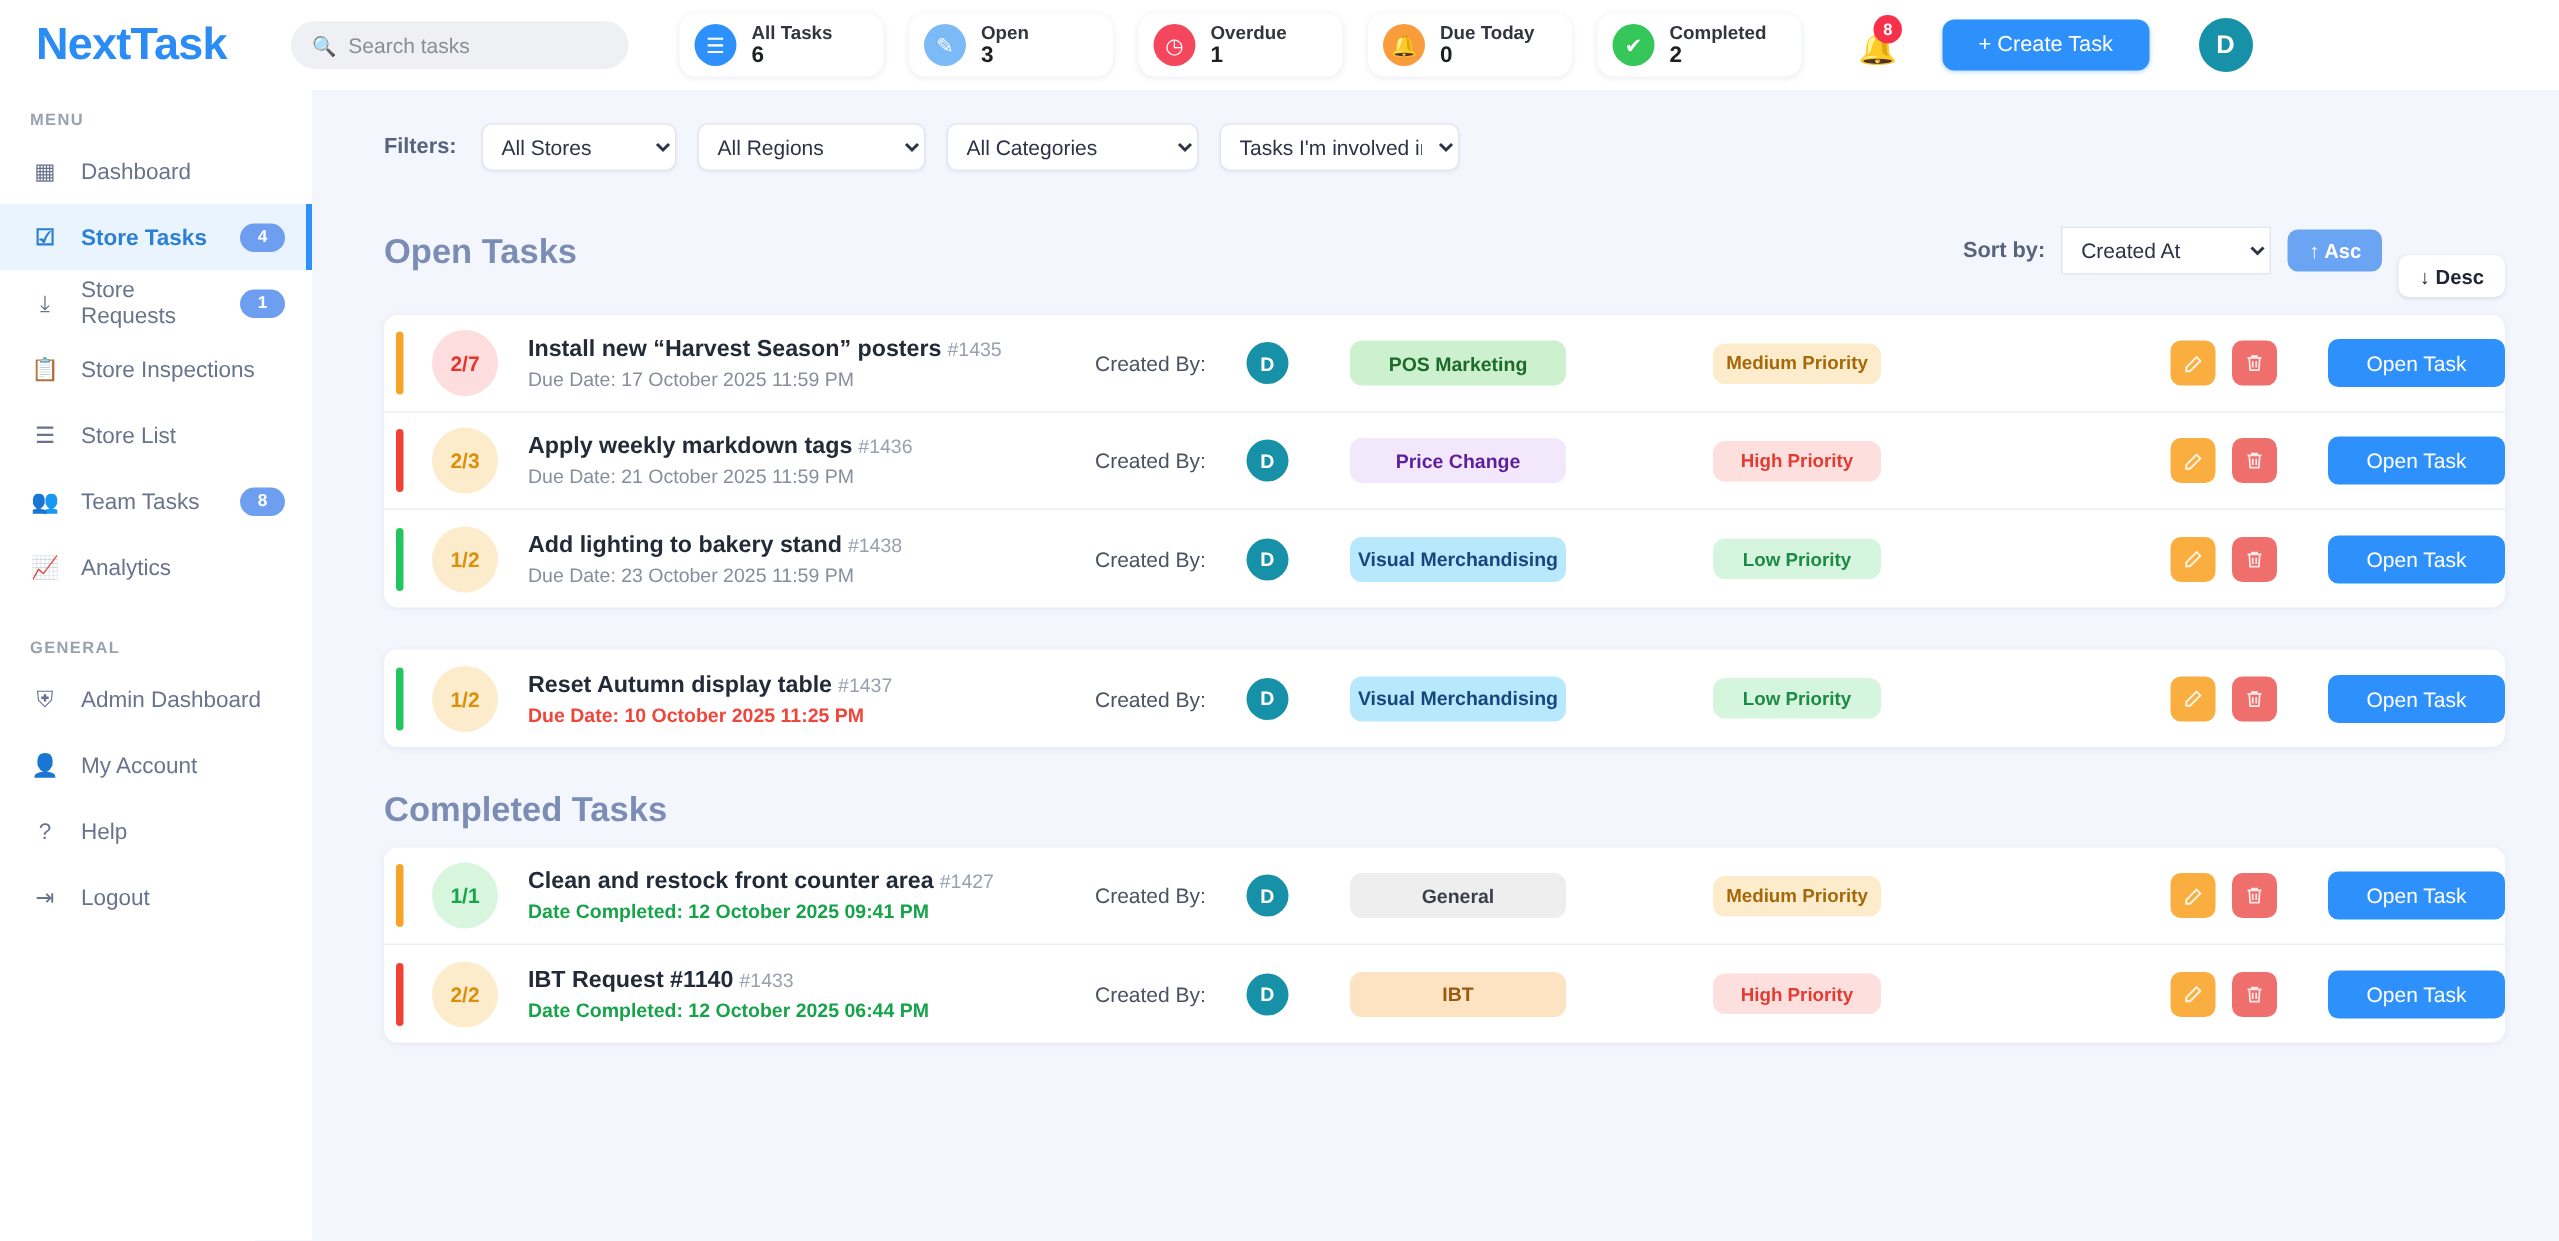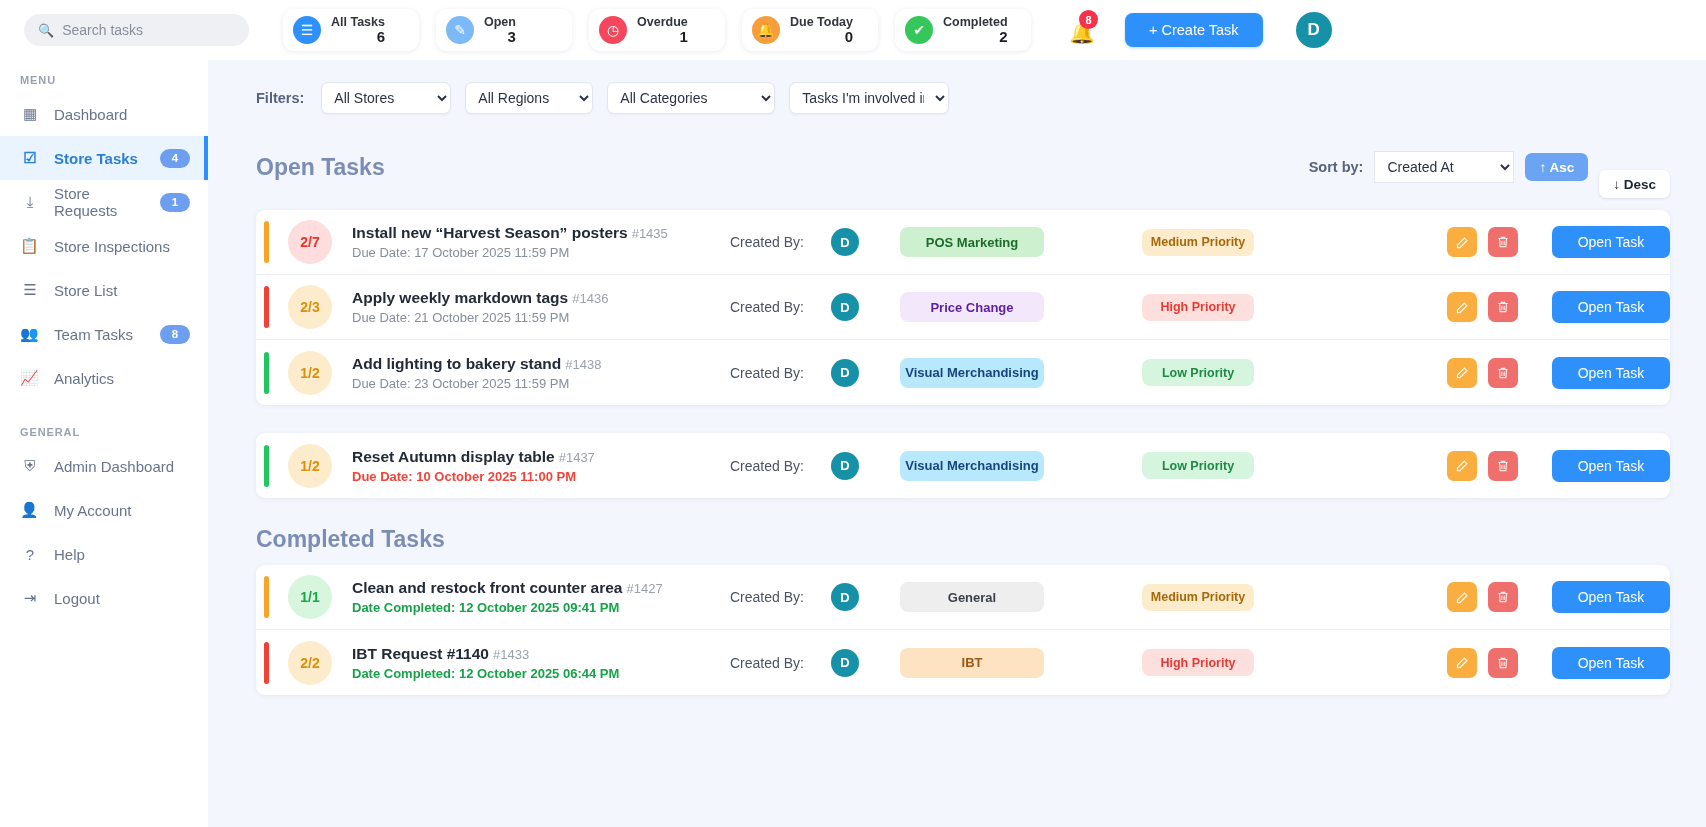--- a/index.html
+++ b/index.html
@@ -38,21 +38,21 @@
     background: #fff; border-radius: 11px;
     box-shadow: 0 1px 5px rgba(40,60,110,0.10);
     height: 42px; display: flex; align-items: center;
     padding: 0 20px 0 10px; gap: 10px; min-width: 136px;
   }
   .stat-ico {
     width: 28px; height: 28px; border-radius: 50%;
     display: flex; align-items: center; justify-content: center;
     color: #fff; font-size: 14px; flex: none;
   }
-  .stat-txt { line-height: 1.12; text-align: right; }
+  .stat-txt { line-height: 1.12; }
   .stat-label { font-size: 12.5px; font-weight: bold; color: #32353c; white-space: nowrap; }
   .stat-value { font-size: 15px; font-weight: bold; color: #1d1f24; }
 
   .bell-wrap {
     position: relative; margin-left: 38px; margin-right: 30px;
     width: 26px; height: 34px; flex: none; cursor: pointer;
   }
   .bell-glyph { position: absolute; left: 0; top: 9px; font-size: 21px; color: #111; line-height: 1; }
   .bell-badge {
     position: absolute; left: 10px; top: -3px;
@@ -103,21 +103,21 @@
   
   .main { flex: 1; padding: 22px 36px 0 48px; overflow: hidden; position: relative; }
   .filters-row { display: flex; align-items: center; gap: 14px; margin-bottom: 22px; }
   .filters-label { font-size: 14.5px; color: #57637d; font-weight: bold; margin-right: 3px; }
   select.fsel {
     height: 32px; border: 1px solid #e2e6ef; border-radius: 7px;
     background: #fff; font-size: 14px; color: #2d3346; padding: 0 8px;
     font-family: "Liberation Sans", sans-serif; cursor: pointer;
     box-shadow: 0 1px 2px rgba(30,50,100,0.05);
   }
-  .fsel.w1 { width: 130px; } .fsel.w2 { width: 128px; }
+  .fsel.w1 { width: 130px; } .fsel.w2 { width: 152px; }
   .fsel.w3 { width: 168px; } .fsel.w4 { width: 160px; }
 
   .sec-head-row { display: flex; align-items: center; justify-content: space-between; margin-bottom: 12px; }
   .sec-title { font-size: 23px; font-weight: bold; color: #7b8db5; }
   .sort-wrap { display: flex; align-items: center; gap: 11px; }
   .sort-label { font-size: 14.5px; color: #57637d; font-weight: bold; }
   select.sortsel {
     width: 140px; height: 32px; border: 1px solid #e2e6ef; border-radius: 0;
     background: #fff; font-size: 14px; color: #2d3346; padding: 0 8px;
     font-family: "Liberation Sans", sans-serif; cursor: pointer;
@@ -179,20 +179,21 @@
   .open-btn {
     width: 118px; height: 32px; border-radius: 7px; border: none;
     background: #2e90fa; color: #fff; font-size: 14px; cursor: pointer;
     font-family: "Liberation Sans", sans-serif; margin-left: 18px;
   }
 </style>
 </head>
 <body>
 
 <div class="topbar">
+  <div class="brand">NextTask</div>
 
   <div class="search-box">
     <span class="mag">🔍</span>
     <input type="text" placeholder="Search tasks" style="">
   </div>
 
   <div class="stats" id="stats-row">
  <div class="stat-card">
    <div class="stat-ico" style="background:#2e90fa">☰</div>
    <div class="stat-txt">
@@ -421,21 +422,21 @@
  <div>
   <div class="card">
 
     <div class="trow">
       <div class="bar" style="background:#22c55e"></div>
       <div class="prog" style="background:#fdeccb;color:#d9900c">1/2</div>
       <div class="tinfo">
         <div class="tname">
           <span>Reset Autumn display table</span><span class="tid">#1437</span>
         </div>
-        <div class="tdate overdue">Due Date: 10 October 2025 11:00 PM</div>
+        <div class="tdate overdue">Due Date: 10 October 2025 11:25 PM</div>
       </div>
       <div class="creator">
         <span class="creator-lbl">Created By:</span>
         <span class="av">D</span>
       </div>
       <div class="chip" style="background:#b8e8fb;color:#17467f">Visual Merchandising</div>
       <div class="pri" style="background:#d6f5de;color:#1d8a45">Low Priority</div>
       <div class="acts">
         <button class="iconbtn edit">
           <svg width="15" height="15" viewBox="0 0 24 24" fill="none" stroke="#fff6e6" stroke-width="2">

